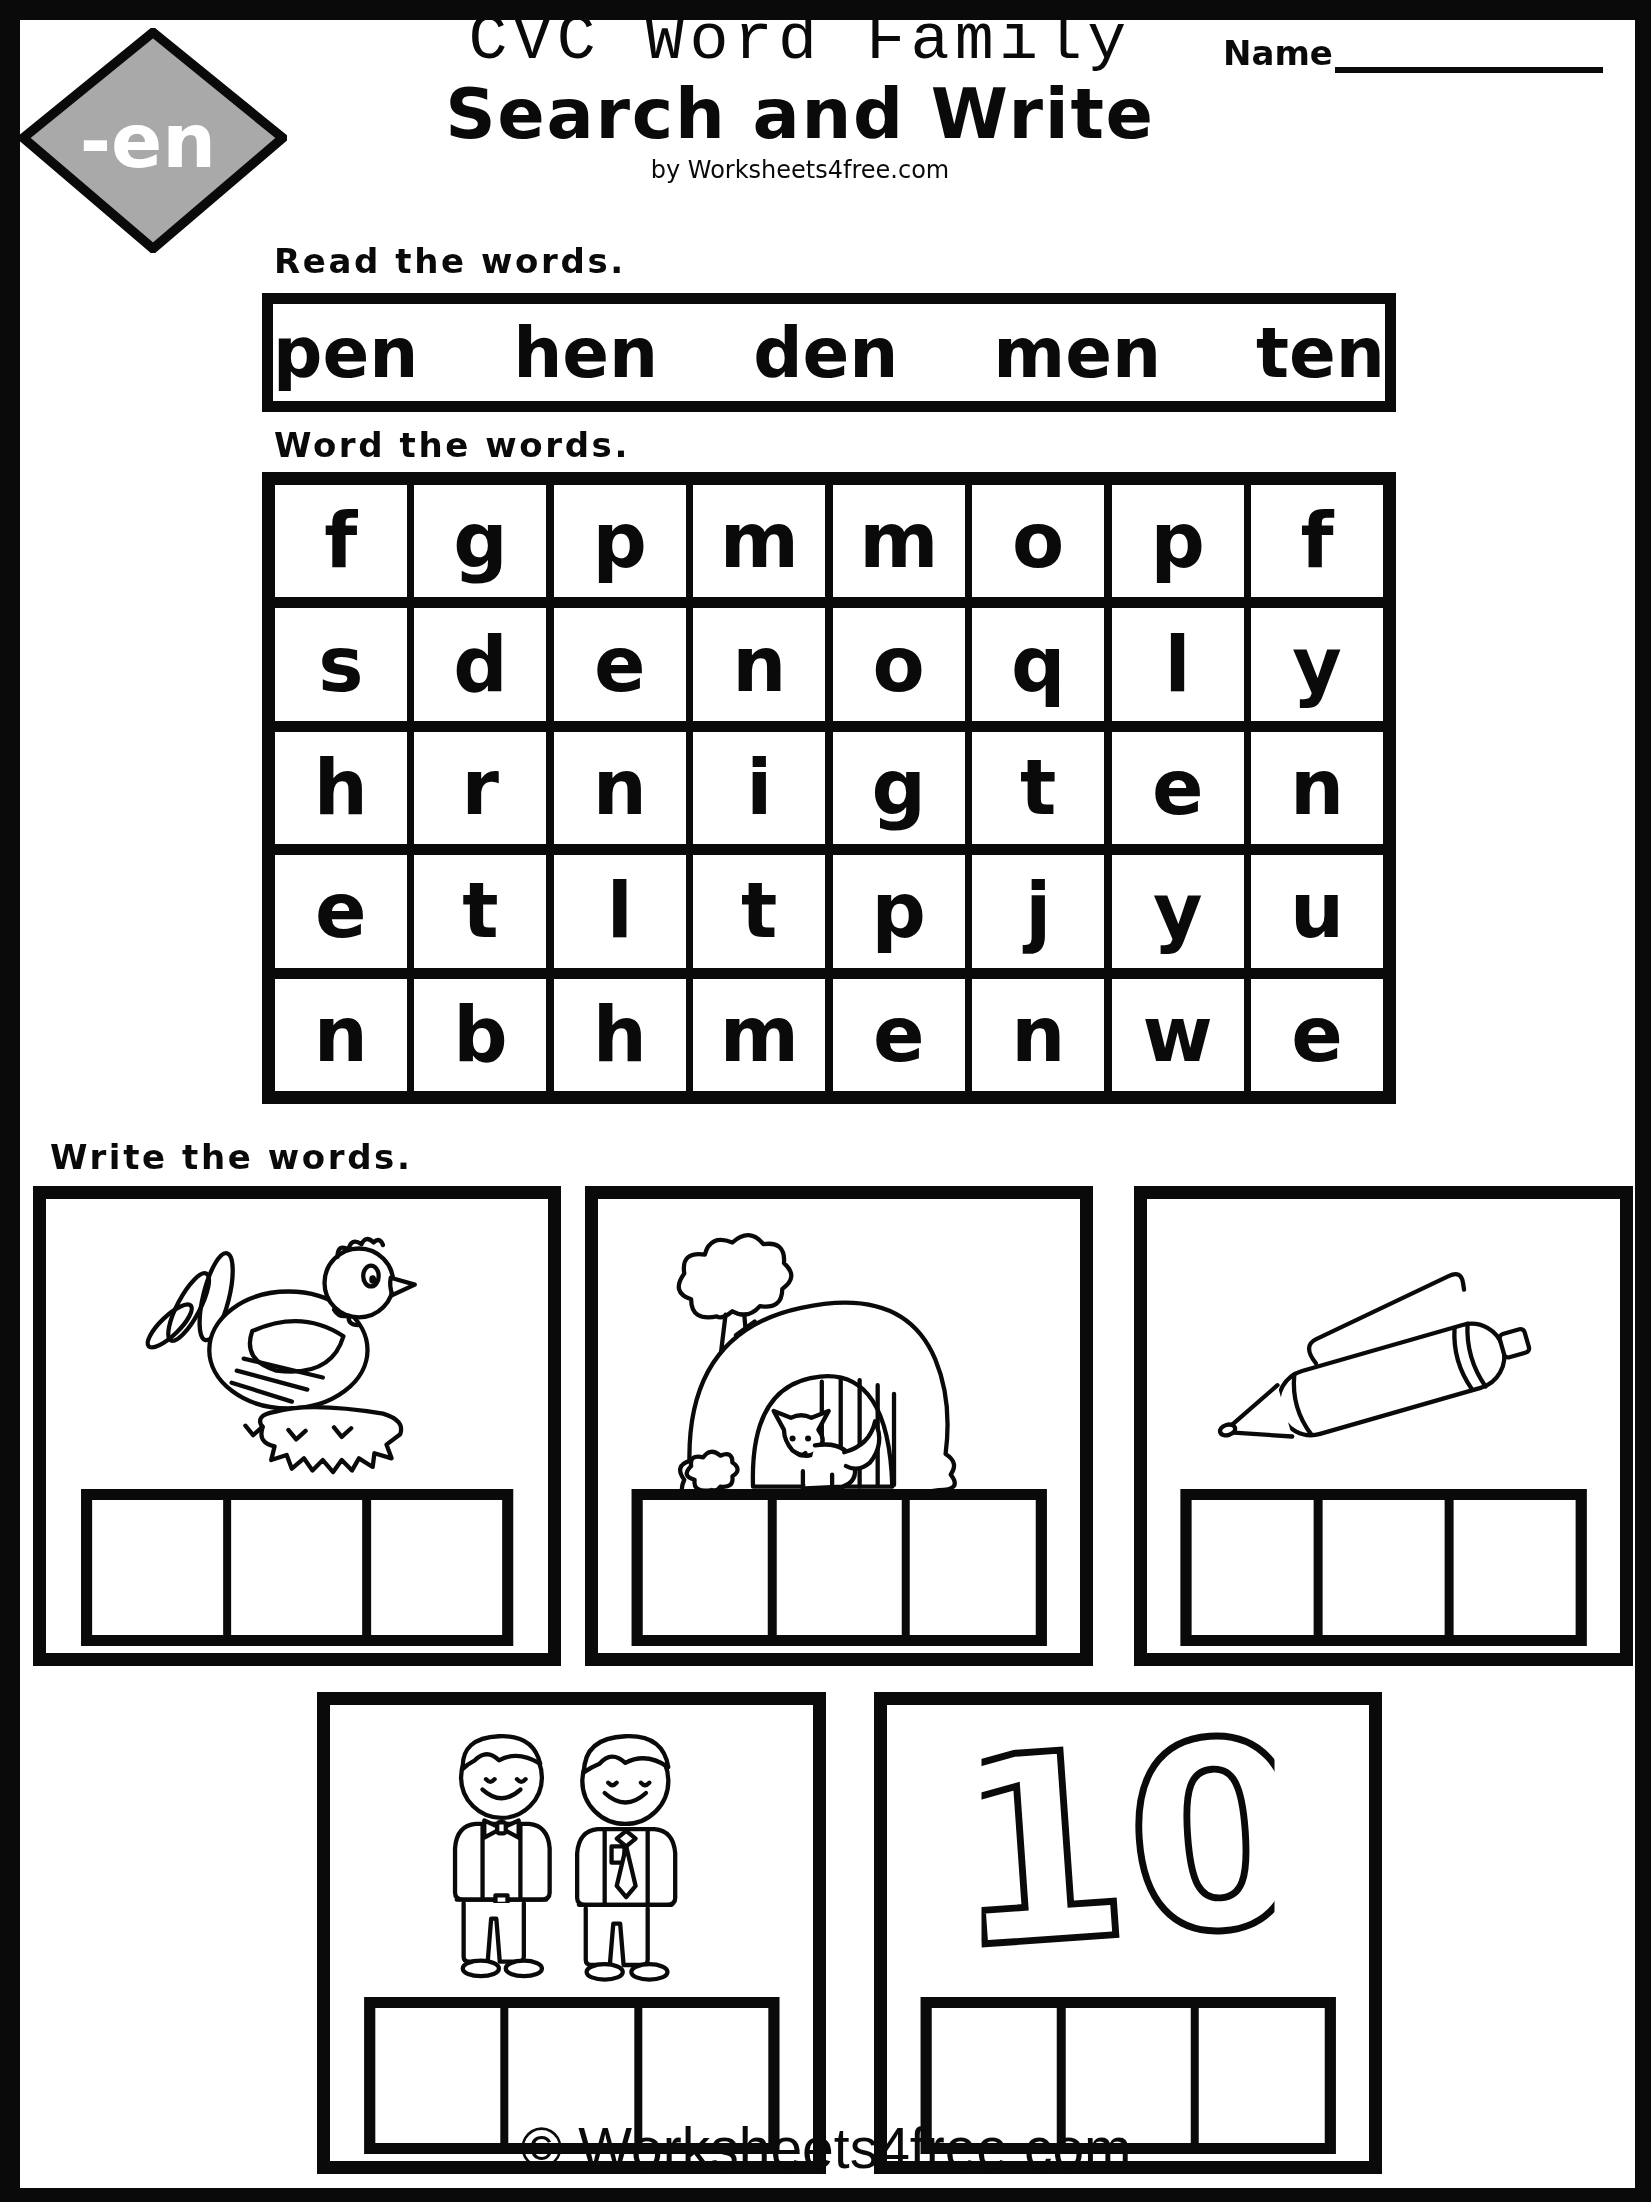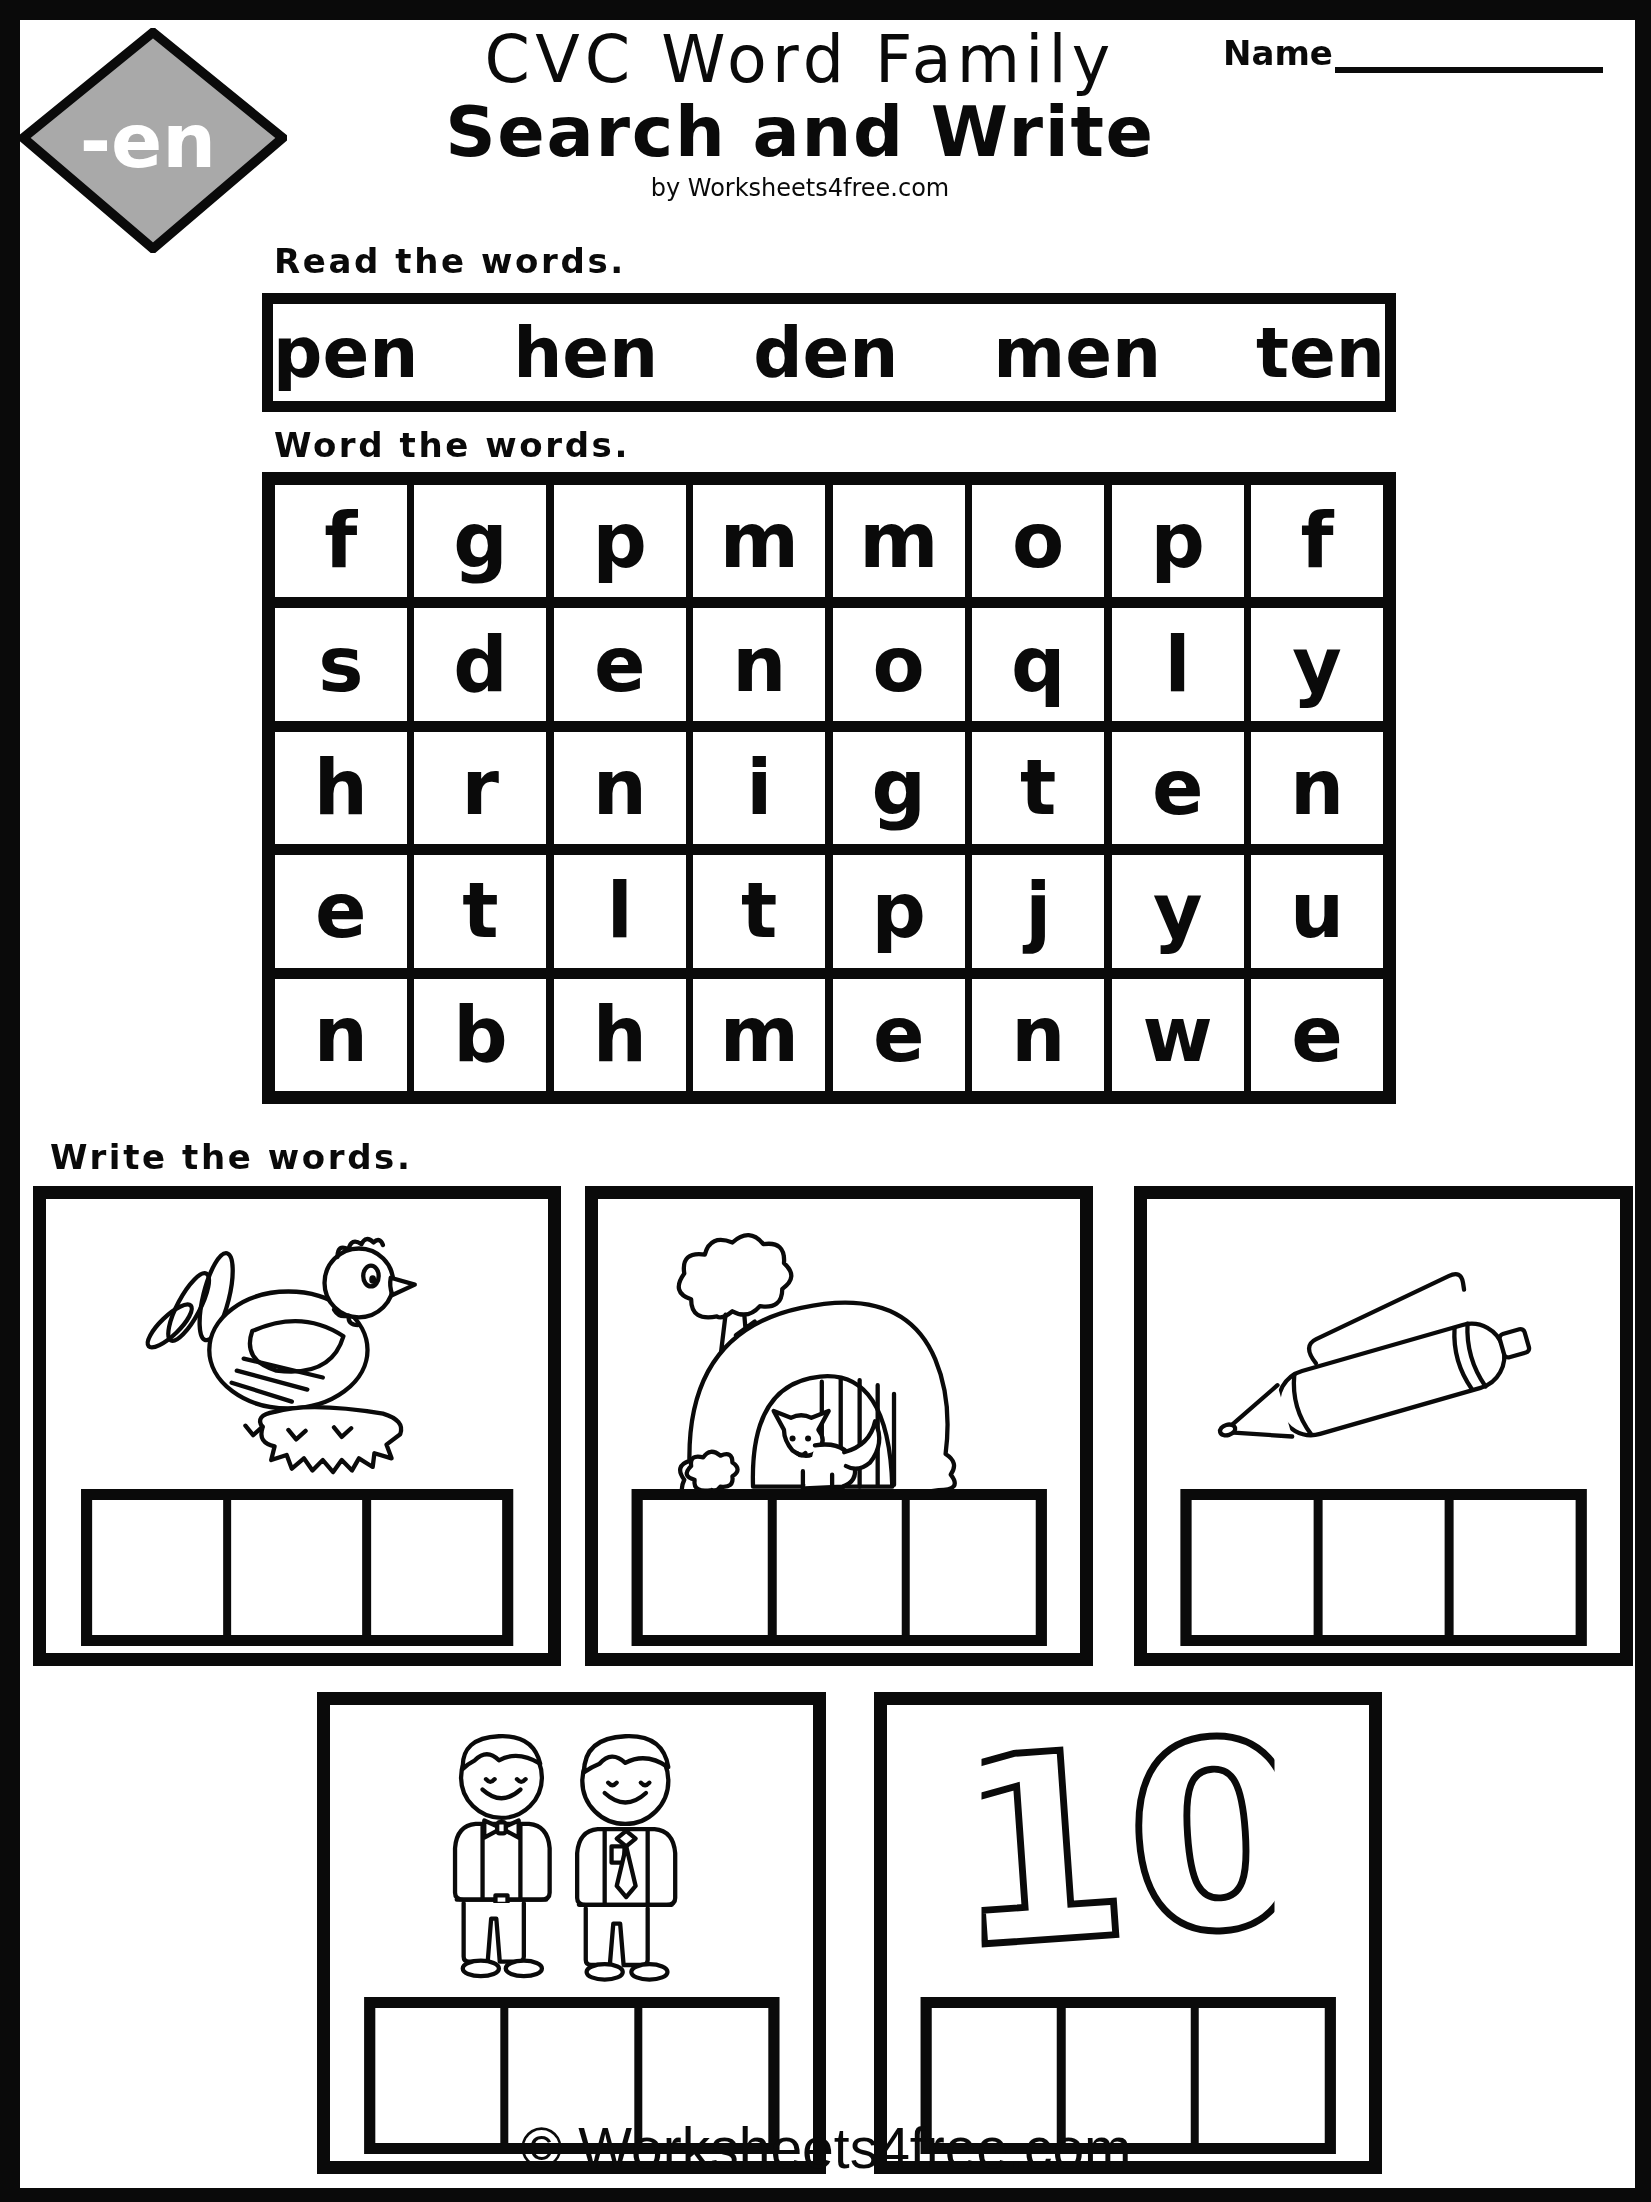--- a/index.html
+++ b/index.html
@@ -3,21 +3,21 @@
 <meta charset="utf-8">
 <style>
   html,body{margin:0;padding:0;background:#fff;}
   .page{position:relative;width:1652px;height:2203px;background:#fff;overflow:hidden;
         font-family:"DejaVu Sans",sans-serif;color:#0a0a0a;}
   .frame{position:absolute;inset:0;border-top:20.6px solid #0a0a0a;border-left:20.6px solid #0a0a0a;
          border-right:17px solid #0a0a0a;border-bottom:15.5px solid #0a0a0a;pointer-events:none;z-index:5;}
   
   .tag{position:absolute;left:19px;top:27.5px;width:268px;height:225px;z-index:2;}
   .titles{position:absolute;left:0;right:52px;top:0;text-align:center;z-index:1;}
-  .title1{margin-top:27px;font-size:65px;font-weight:normal;letter-spacing:5.2px;line-height:1;}
+  .title1{margin-top:9px;font-size:65px;font-weight:normal;letter-spacing:5.2px;line-height:1;font-family:Liberation Mono, monospace;}
   .title2{margin-top:5.2px;font-size:70px;font-weight:bold;letter-spacing:1.7px;line-height:1;}
   .byline{margin-top:8.6px;font-size:24px;line-height:1;}
   .nameRow{position:absolute;left:1223px;top:13.8px;display:flex;align-items:flex-end;z-index:6;}
   .nameLabel{font-size:34px;font-weight:bold;line-height:1.15;}
   .nameLine{width:268px;height:53px;border-bottom:6px solid #0a0a0a;margin-left:1.7px;}
   
   .secLabel{position:absolute;font-size:34px;font-weight:bold;letter-spacing:2.6px;line-height:1;}
   
   .wordBox{position:absolute;left:262px;top:293px;width:1134px;height:119px;box-sizing:border-box;
            border:11.2px solid #0a0a0a;display:flex;align-items:center;justify-content:space-between;gap:65px;

